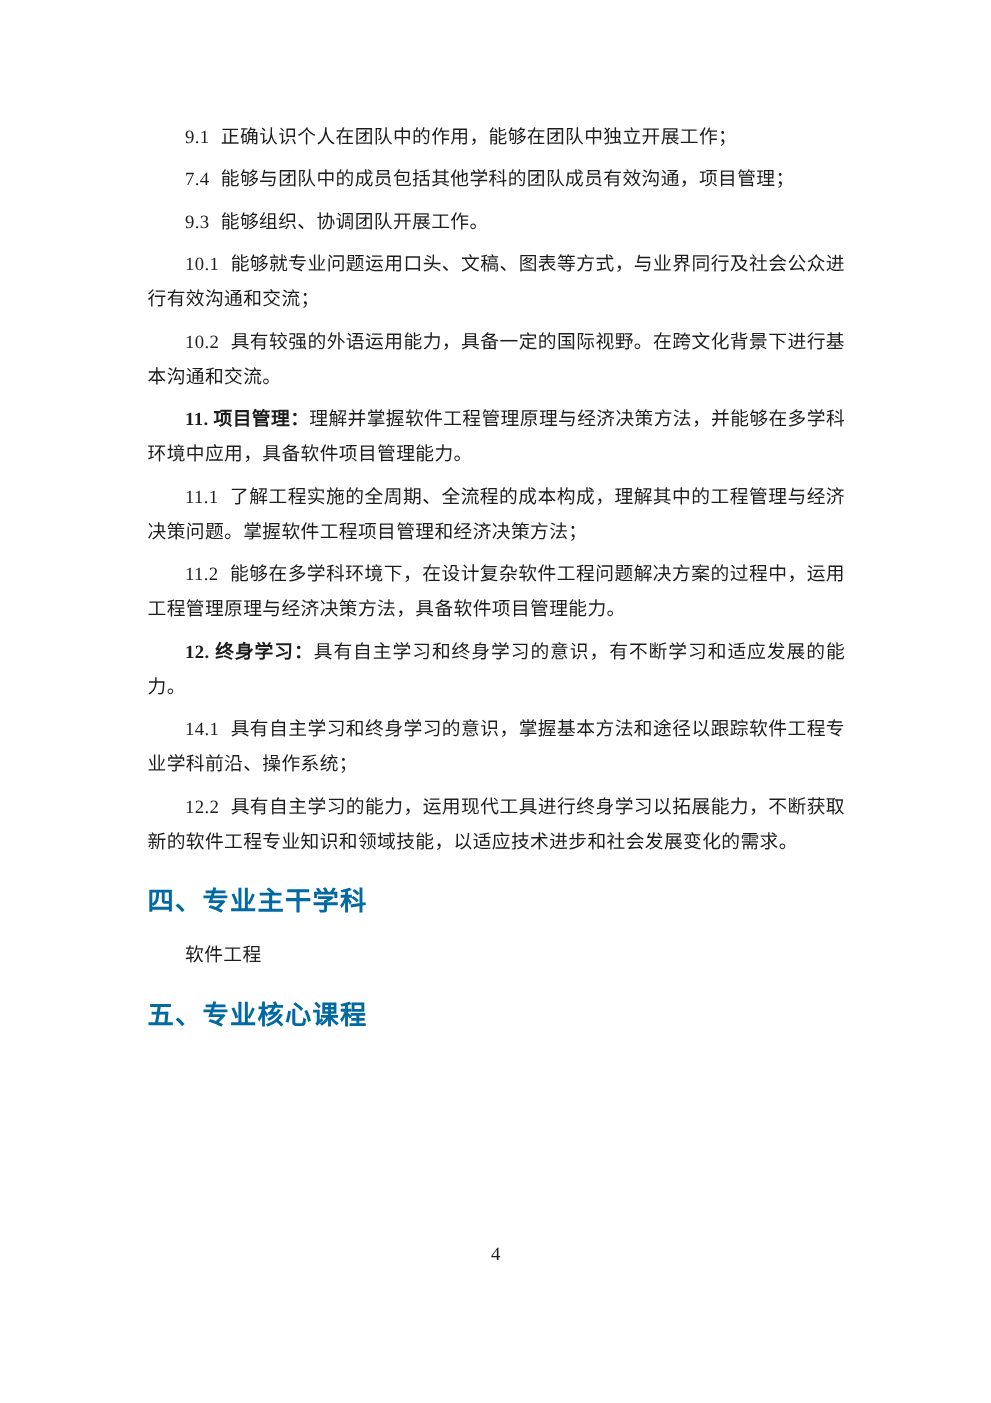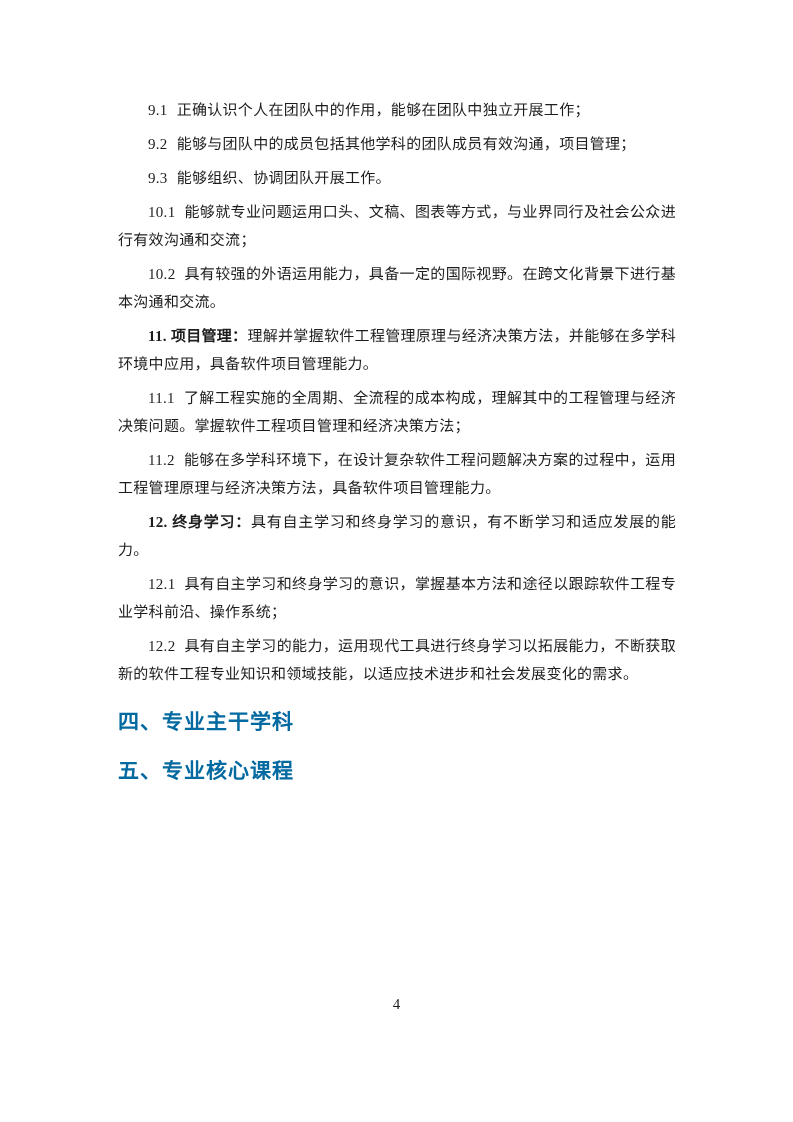--- a/index.html
+++ b/index.html
@@ -50,43 +50,44 @@
   }
 </style>
 </head>
 <body>
 
 <div class="page">
   <div class="content">
 
     <p class="para"><span class="num">9.1</span><span>正确认识个人在团队中的作用，能够在团队中独立开展工作；</span></p>
 
-    <p class="para"><span class="num">9.2</span><span>能够与团队中的成员包括其他学科的团队成员有效沟通，项目管理；</span></p>
+    <p class="para"><span class="num">7.4</span><span>能够与团队中的成员包括其他学科的团队成员有效沟通，项目管理；</span></p>
 
     <p class="para"><span class="num">9.3</span><span>能够组织、协调团队开展工作。</span></p>
 
 
     <p class="para"><span class="num">10.1</span><span>能够就专业问题运用口头、文稿、图表等方式，与业界同行及社会公众进行有效沟通和交流；</span></p>
 
     <p class="para"><span class="num">10.2</span><span>具有较强的外语运用能力，具备一定的国际视野。在跨文化背景下进行基本沟通和交流。</span></p>
 
     <p class="para"><span class="term">11. 项目管理：</span><span>理解并掌握软件工程管理原理与经济决策方法，并能够在多学科环境中应用，具备软件项目管理能力。</span></p>
 
     <p class="para"><span class="num">11.1</span><span>了解工程实施的全周期、全流程的成本构成，理解其中的工程管理与经济决策问题。掌握软件工程项目管理和经济决策方法；</span></p>
 
     <p class="para"><span class="num">11.2</span><span>能够在多学科环境下，在设计复杂软件工程问题解决方案的过程中，运用工程管理原理与经济决策方法，具备软件项目管理能力。</span></p>
 
     <p class="para"><span class="term">12. 终身学习：</span><span>具有自主学习和终身学习的意识，有不断学习和适应发展的能力。</span></p>
 
-    <p class="para"><span class="num">12.1</span><span>具有自主学习和终身学习的意识，掌握基本方法和途径以跟踪软件工程专业学科前沿、操作系统；</span></p>
+    <p class="para"><span class="num">14.1</span><span>具有自主学习和终身学习的意识，掌握基本方法和途径以跟踪软件工程专业学科前沿、操作系统；</span></p>
 
     <p class="para"><span class="num">12.2</span><span>具有自主学习的能力，运用现代工具进行终身学习以拓展能力，不断获取新的软件工程专业知识和领域技能，以适应技术进步和社会发展变化的需求。</span></p>
 
     <h2 class="heading">四、专业主干学科</h2>
 
+    <p class="para">软件工程</p>
 
     <h2 class="heading">五、专业核心课程</h2>
 
 
   </div>
 
   <div class="footer">4</div>
 </div>
 
 </body></html>

